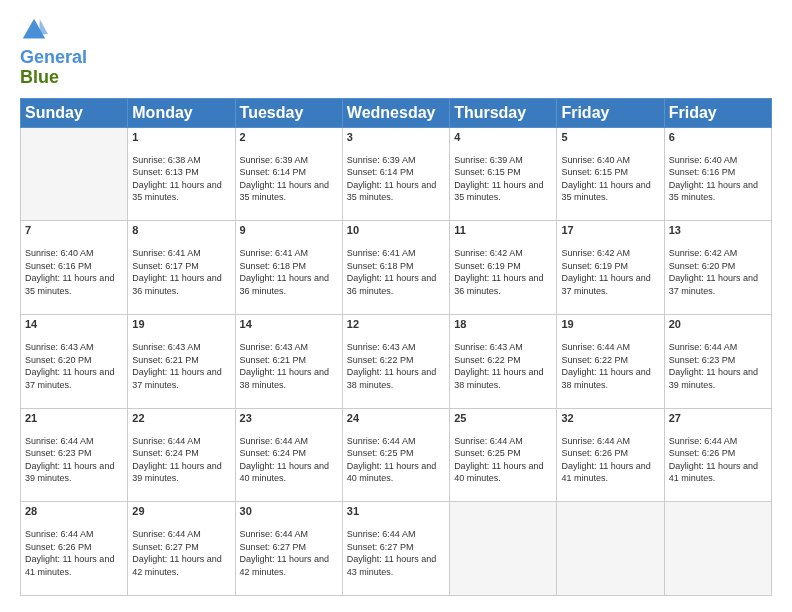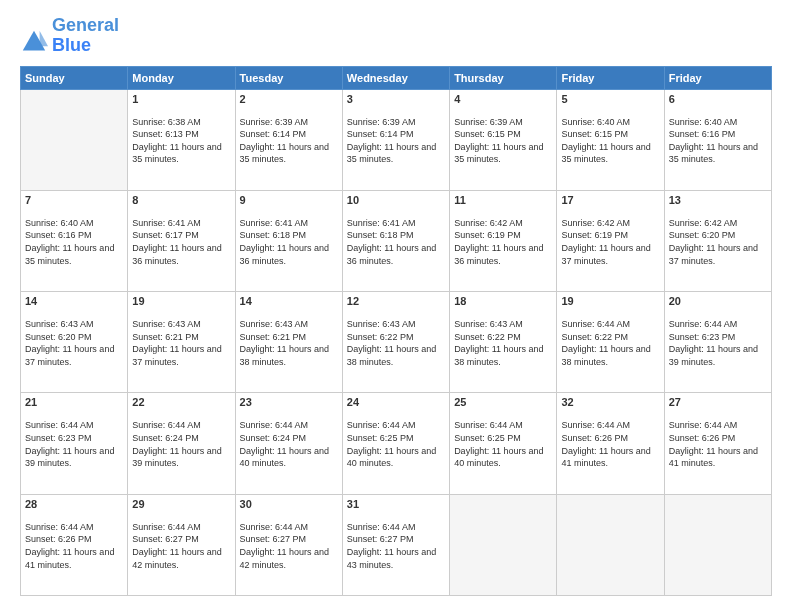--- a/index.html
+++ b/index.html
@@ -18,22 +18,23 @@
       flex-direction: column;
     }
     .header {
       display: flex;
       justify-content: space-between;
       align-items: flex-start;
       margin-bottom: 10px;
     }
     .logo {
       display: flex;
-      align-items: flex-end;
+      align-items: flex-start;
       gap: 4px;
+      flex-direction: column;
     }
     .logo-text {
       font-size: 18px;
       font-weight: bold;
       color: #333;
       line-height: 1.1;
     }
     .logo-text span {
       color: #4a90d9;
     }
@@ -56,21 +57,21 @@
     .calendar {
       flex: 1;
       border: 1px solid #ccc;
       border-collapse: collapse;
       width: 100%;
       table-layout: fixed;
     }
     .calendar th {
       background: #3a7bbf;
       color: #fff;
-      font-size: 11px;
+      font-size: 16px;
       padding: 5px 4px;
       text-align: left;
       border: 1px solid #5590cc;
     }
     .calendar td {
       border: 1px solid #ccc;
       vertical-align: top;
       padding: 3px 4px;
       font-size: 9.5px;
       color: #333;
@@ -98,21 +99,21 @@
 
 <div class="page">
   <div class="header">
     <div class="logo">
       <svg class="logo-icon" viewBox="0 0 40 40">
         <polygon points="20,4 36,32 4,32" fill="#4a90d9"></polygon>
         <polygon points="28,4 40,26 28,26" fill="#4a90d9" opacity="0.6"></polygon>
       </svg>
       <div class="logo-text">
         <div><span>General</span></div>
-        <div style="color:#3b82f6;">Blue</div>
+        <div style="color:#4d7c0f;">Blue</div>
       </div>
     </div>
     <div class="title-block">
       <div class="month-title"></div>
       <div class="location"></div>
     </div>
   </div>
 
   <table class="calendar">
     <thead>

